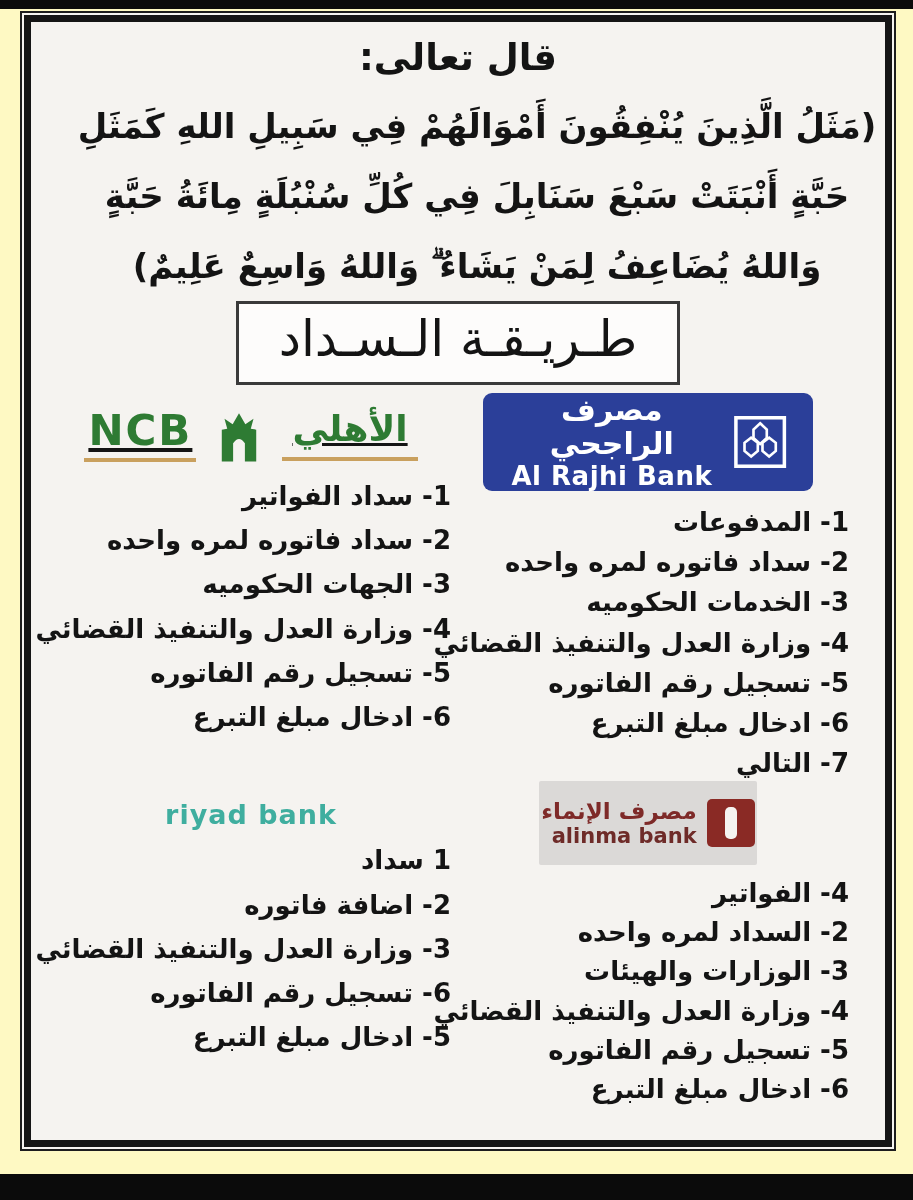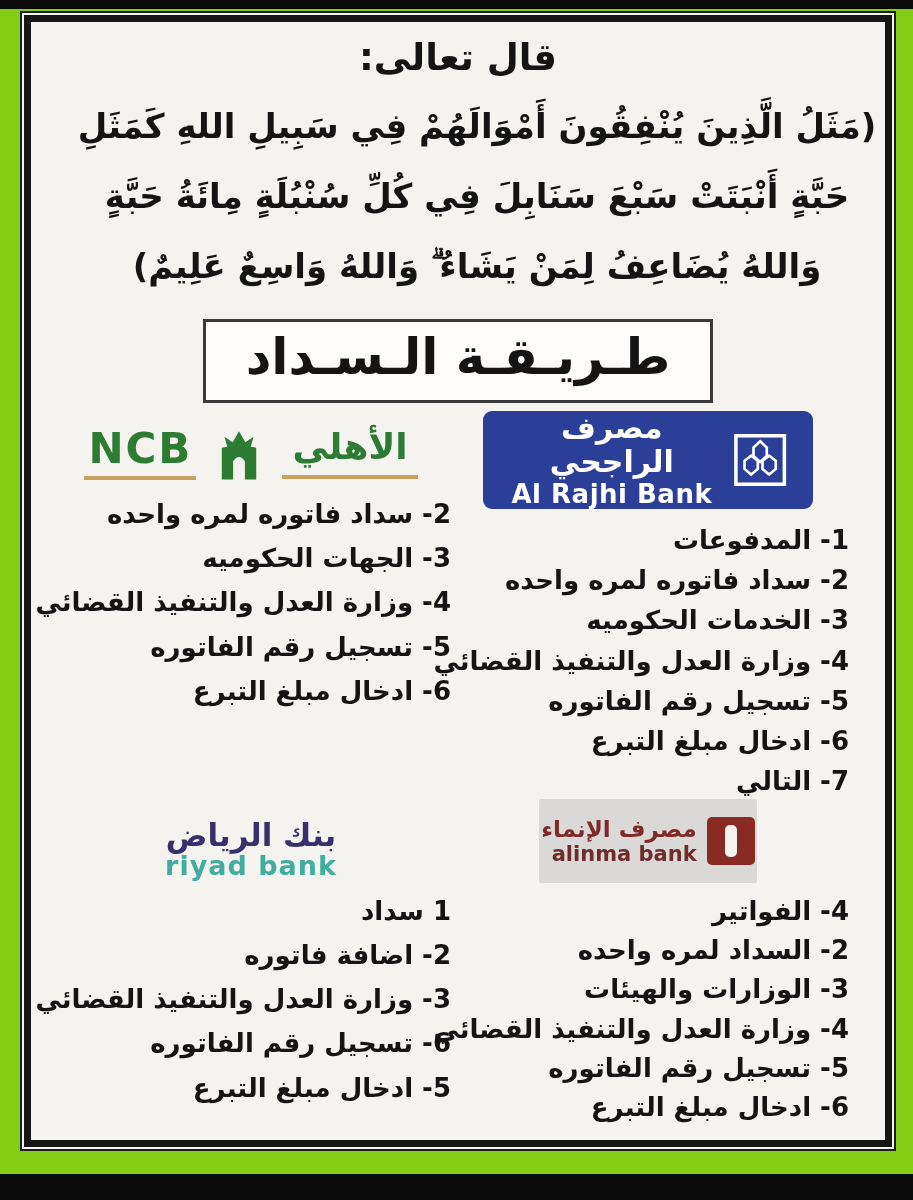--- a/index.html
+++ b/index.html
@@ -1,42 +1,42 @@
 <!DOCTYPE html>
 <html lang="ar" dir="rtl"><head>
 <meta charset="utf-8">
 <style>
   * { margin:0; padding:0; box-sizing:border-box; }
   html,body { width:913px; }
   body { font-family:"DejaVu Sans", sans-serif; background:#b9b7b4; }
 
   .photo {
     position:relative; width:913px; height:1200px;
-    background:#84cc16; overflow:hidden;
+    background:#fef9c3; overflow:hidden;
   }
   .bar { position:absolute; left:0; right:0; background:#0b0b0b; }
   .bar.top { top:0; height:9px; }
   .bar.bottom { bottom:0; height:26px; }
 
   .doc {
     position:absolute; top:15px; left:24px; width:868px; height:1132px;
     background:#f5f3f0; border:7px solid #151515;
     box-shadow:0 0 0 2px #f5f3f0, 0 0 0 4px #1d1d1d;
     text-align:center; color:#141414; overflow:hidden;
   }
 
   .qala { margin-top:14px; font-size:37px; font-weight:bold; letter-spacing:1px; }
 
   .verse { margin-top:12px; font-size:34px; font-weight:bold; line-height:70px; }
   .verse .vline { white-space:nowrap;padding-left:38px; }
 
   .title-box {
-    display:inline-block; margin-top:18px; padding:6px 40px 14px;
+    display:inline-block; padding:6px 40px 14px;
     border:3px solid #3a3a3a; background:#fdfcfb;
-    font-size:50px; font-weight:bold; letter-spacing:1px;
+    font-size:50px; font-weight:normal; letter-spacing:1px;
   }
 
   .banks { position:relative; height:712px; margin-top:4px; }
   .sec { position:absolute; }
   .sec-alrajhi { top:4px;   right:36px; width:402px; }
   .sec-ncb     { top:18px;  left:20px;  width:400px; }
   .sec-alinma  { top:392px; right:36px; width:402px; }
   .sec-riyad   { top:412px; left:20px;  width:400px; }
 
   .steps { list-style:none; margin:16px 0 0; padding:0; text-align:right;
@@ -52,21 +52,21 @@
     background:#2b3f99; border-radius:9px;
     display:flex; direction:ltr; align-items:center; justify-content:flex-start; gap:16px;
     color:#fff;
   }
   .rajhi-text { text-align:center; line-height:1.15; }
   .rajhi-ar { font-size:30px; font-weight:bold; }
   .rajhi-en { font-size:26px; font-weight:bold; letter-spacing:.5px; }
 
   
   .logo-ncb { display:flex; direction:ltr; align-items:center; justify-content:center;
-              gap:14px; margin:0 auto; width:fit-content; }
+              gap:14px; margin:0 auto; width:fit-content;text-decoration:underline; }
   .ncb-en { font-size:42px; font-weight:bold; color:#2e7b33; letter-spacing:2px;
             border-bottom:4px solid #c9a05e; padding:0 4px 6px; line-height:1; }
   .ncb-ar { font-size:36px; font-weight:bold; color:#2e7b33;
             border-bottom:4px solid #c9a05e; padding:0 10px 10px; line-height:1; }
 
   
   .logo-alinma { width:218px; height:84px; margin:0 auto; background:#dbd9d7;
                  display:flex; direction:ltr; align-items:center; justify-content:center;
                  gap:10px; border-radius:2px; }
   .alinma-text { text-align:right; line-height:1.15; color:#7e2a28; }
@@ -130,20 +130,21 @@
       <section class="sec sec-ncb">
         <div class="logo-ncb">
           <span class="ncb-en">NCB</span>
           <svg width="58" height="58" viewBox="0 0 64 64">
             <path fill="#2e7b33" fill-rule="evenodd" d="M13 60 V25 L19 24 L16 13 L25 19 L32 7 L39 19 L48 13 L45 24 L51 25 V60 Z
                  M25.5 60 V40 Q32 30.5 38.5 40 V60 Z"></path>
           </svg>
           <span class="ncb-ar">الأهلي</span>
         </div>
         <ol class="steps">
+          <li>1- سداد الفواتير</li>
           <li>2- سداد فاتوره لمره واحده</li>
           <li>3- الجهات الحكوميه</li>
           <li>4- وزارة العدل والتنفيذ القضائي</li>
           <li>5- تسجيل رقم الفاتوره</li>
           <li>6- ادخال مبلغ التبرع</li>
         </ol>
       </section>
 
       <section class="sec sec-alinma">
         <div class="logo-alinma">
@@ -160,21 +161,20 @@
           <li>2- السداد لمره واحده</li>
           <li>3- الوزارات والهيئات</li>
           <li>4- وزارة العدل والتنفيذ القضائي</li>
           <li>5- تسجيل رقم الفاتوره</li>
           <li>6- ادخال مبلغ التبرع</li>
         </ol>
       </section>
 
       <section class="sec sec-riyad">
         <div class="logo-riyad">
-          <div class="riyad-ar">بنك الرياض</div>
           <div class="riyad-en">riyad bank</div>
         </div>
         <ol class="steps">
           <li>1 سداد</li>
           <li>2- اضافة فاتوره</li>
           <li>3- وزارة العدل والتنفيذ القضائي</li>
           <li>6- تسجيل رقم الفاتوره</li>
           <li>5- ادخال مبلغ التبرع</li>
         </ol>
       </section>

